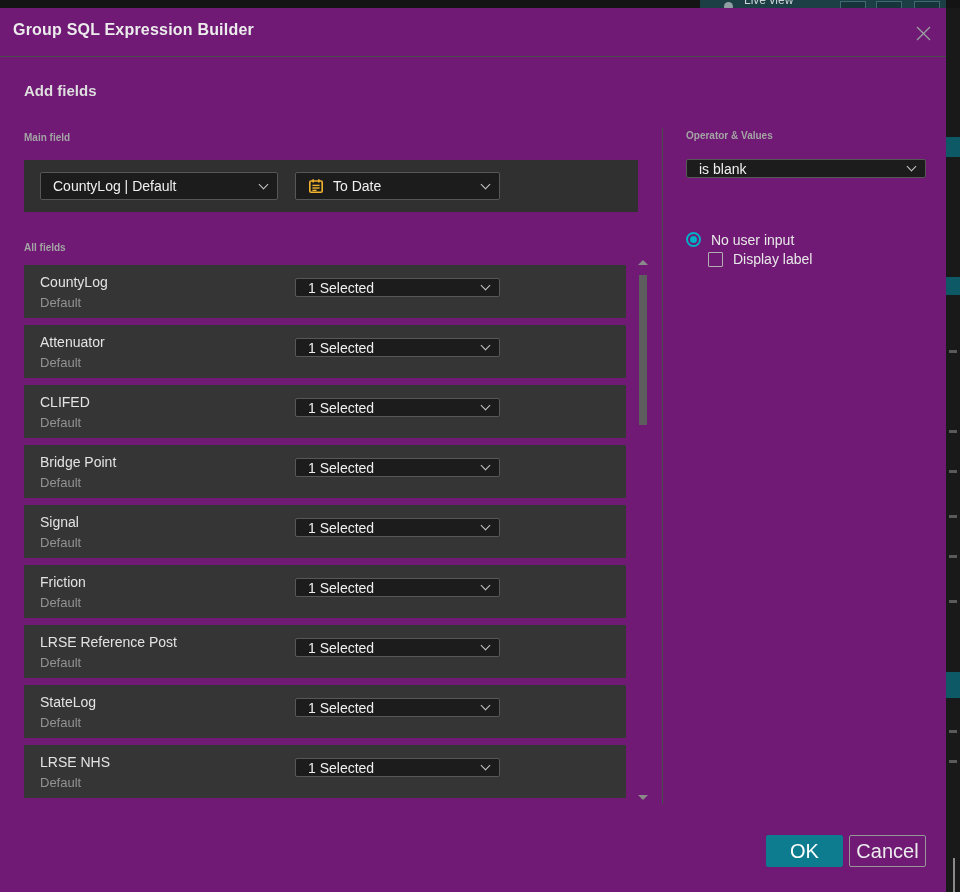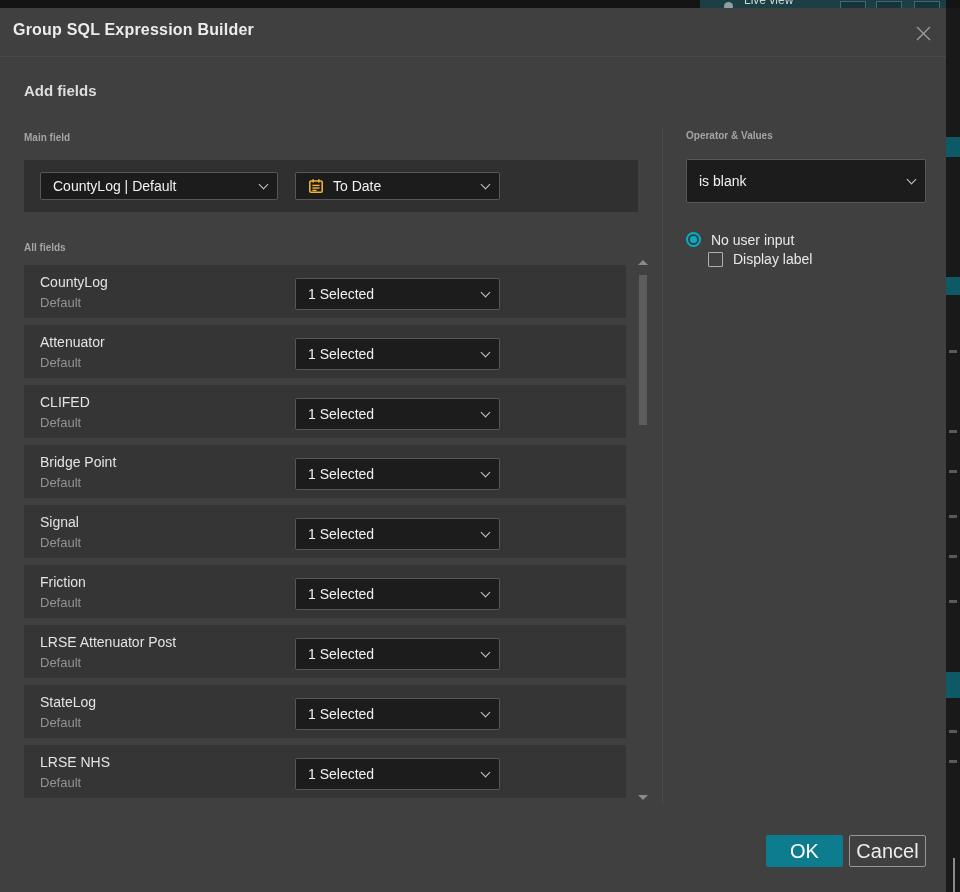--- a/index.html
+++ b/index.html
@@ -15,21 +15,21 @@
   .strip-btn { position:absolute; top:1px; height:10px; width:26px; border:1px solid #3f6a72; background:#16343a; }
   .strip-btn.b1 { left:140px; } .strip-btn.b2 { left:176px; } .strip-btn.b3 { left:214px; }
 
   
   .right-strip { position:absolute; left:946px; top:8px; width:14px; height:884px; background:#191919; }
   .frag { position:absolute; left:0; width:14px; background:#0d5a66; }
   .dash { position:absolute; left:3px; width:8px; height:3px; background:#5a5a5a; }
   .right-scroll { position:absolute; left:7px; top:850px; width:2px; height:42px; background:#8a8a8a; }
 
   
-  .dialog { position:absolute; left:0; top:8px; width:946px; height:884px; background:#404040; color:#e6e6e6; }
+  .dialog { position:absolute; left:0; top:8px; width:946px; height:884px; background:#701a75; color:#e6e6e6; }
   .dlg-header { position:absolute; left:0; top:0; width:100%; height:49px; border-bottom:1px solid #4a4a4a; }
   .dlg-title { position:absolute; left:13px; top:13px; font-size:16px; font-weight:700; color:#ececec; letter-spacing:.2px; }
   .close-btn { position:absolute; right:10px; top:12px; width:26px; height:26px; display:flex; align-items:center; justify-content:center; cursor:pointer; }
 
   .h-add { position:absolute; left:24px; top:74px; font-size:15px; font-weight:700; color:#dedede; }
   .sec-label { position:absolute; font-size:10px; font-weight:700; color:#a4a4a4; }
   .lbl-main { left:24px; top:124px; }
   .lbl-all { left:24px; top:234px; }
   .lbl-opv { left:686px; top:122px; }
 
@@ -42,32 +42,32 @@
 
   .main-panel { position:absolute; left:24px; top:152px; width:614px; height:52px; background:#303030; }
   .dd-mainfield { position:absolute; left:16px; top:12px; width:238px; height:28px;justify-content:flex-end; }
   .dd-mainval  { position:absolute; left:271px; top:12px; width:205px; height:28px; }
   .cal-icon { margin-right:9px; flex:0 0 auto; display:flex; }
 
   .all-list { position:absolute; left:24px; top:257px; width:602px; }
   .field-row { position:relative; width:602px; height:53px; background:#353535; margin-bottom:7px; }
   .row-name { position:absolute; left:16px; top:9px; font-size:14px; color:#e3e3e3; }
   .row-sub  { position:absolute; left:16px; top:30px; font-size:13px; color:#939393; }
-  .dd-row { position:absolute; left:271px; top:13px; width:205px; height:32px;gap:36px; }
+  .dd-row { position:absolute; left:271px; top:13px; width:205px; height:19px;gap:36px; }
 
   
   .sb-arrow { position:absolute; left:638px; width:0; height:0; border-left:5px solid transparent; border-right:5px solid transparent; cursor:pointer; }
   .sb-up   { top:252px; border-bottom:5px solid #8a8a8a; }
   .sb-down { top:787px; border-top:5px solid #8a8a8a; }
   .sb-thumb { position:absolute; left:639px; top:267px; width:8px; height:150px; background:#5d5d5d; cursor:pointer; }
 
   .v-divider { position:absolute; left:662px; top:120px; width:1px; height:676px; background:#4a4a4a; }
 
   
-  .dd-operator { position:absolute; left:686px; top:151px; width:240px; height:44px; }
+  .dd-operator { position:absolute; left:686px; top:151px; width:240px; height:19px; }
   .radio-row { position:absolute; left:686px; top:224px; display:flex; cursor:pointer; }
   .radio-outer { width:15px; height:15px; border-radius:50%; border:2px solid #00b0c7; display:flex; align-items:center; justify-content:center; flex:0 0 auto; }
   .radio-inner { width:7px; height:7px; border-radius:50%; background:#00b0c7; }
   .radio-label { margin-left:10px; font-size:14px; color:#e8e8e8; }
   .check-row { position:absolute; left:708px; top:243px; display:flex; align-items:center; cursor:pointer; }
   .checkbox { width:15px; height:15px; border:1.5px solid #b0b0b0; border-radius:1px; background:transparent; flex:0 0 auto; }
   .check-label { margin-left:10px; font-size:14px; color:#e8e8e8; }
 
   
   .btn { position:absolute; top:827px; width:77px; height:32px; display:flex; align-items:center; justify-content:center;
@@ -193,21 +193,21 @@
       <div class="field-row">
         <div class="row-name">Friction</div>
         <div class="row-sub">Default</div>
         <div class="dd dd-row">
           <span class="grow">1 Selected</span>
           <span class="chev"></span>
         </div>
       </div>
 
       <div class="field-row">
-        <div class="row-name">LRSE Attenuator Post</div>
+        <div class="row-name">LRSE Reference Post</div>
         <div class="row-sub">Default</div>
         <div class="dd dd-row">
           <span class="grow">1 Selected</span>
           <span class="chev"></span>
         </div>
       </div>
 
       <div class="field-row">
         <div class="row-name">StateLog</div>
         <div class="row-sub">Default</div>

